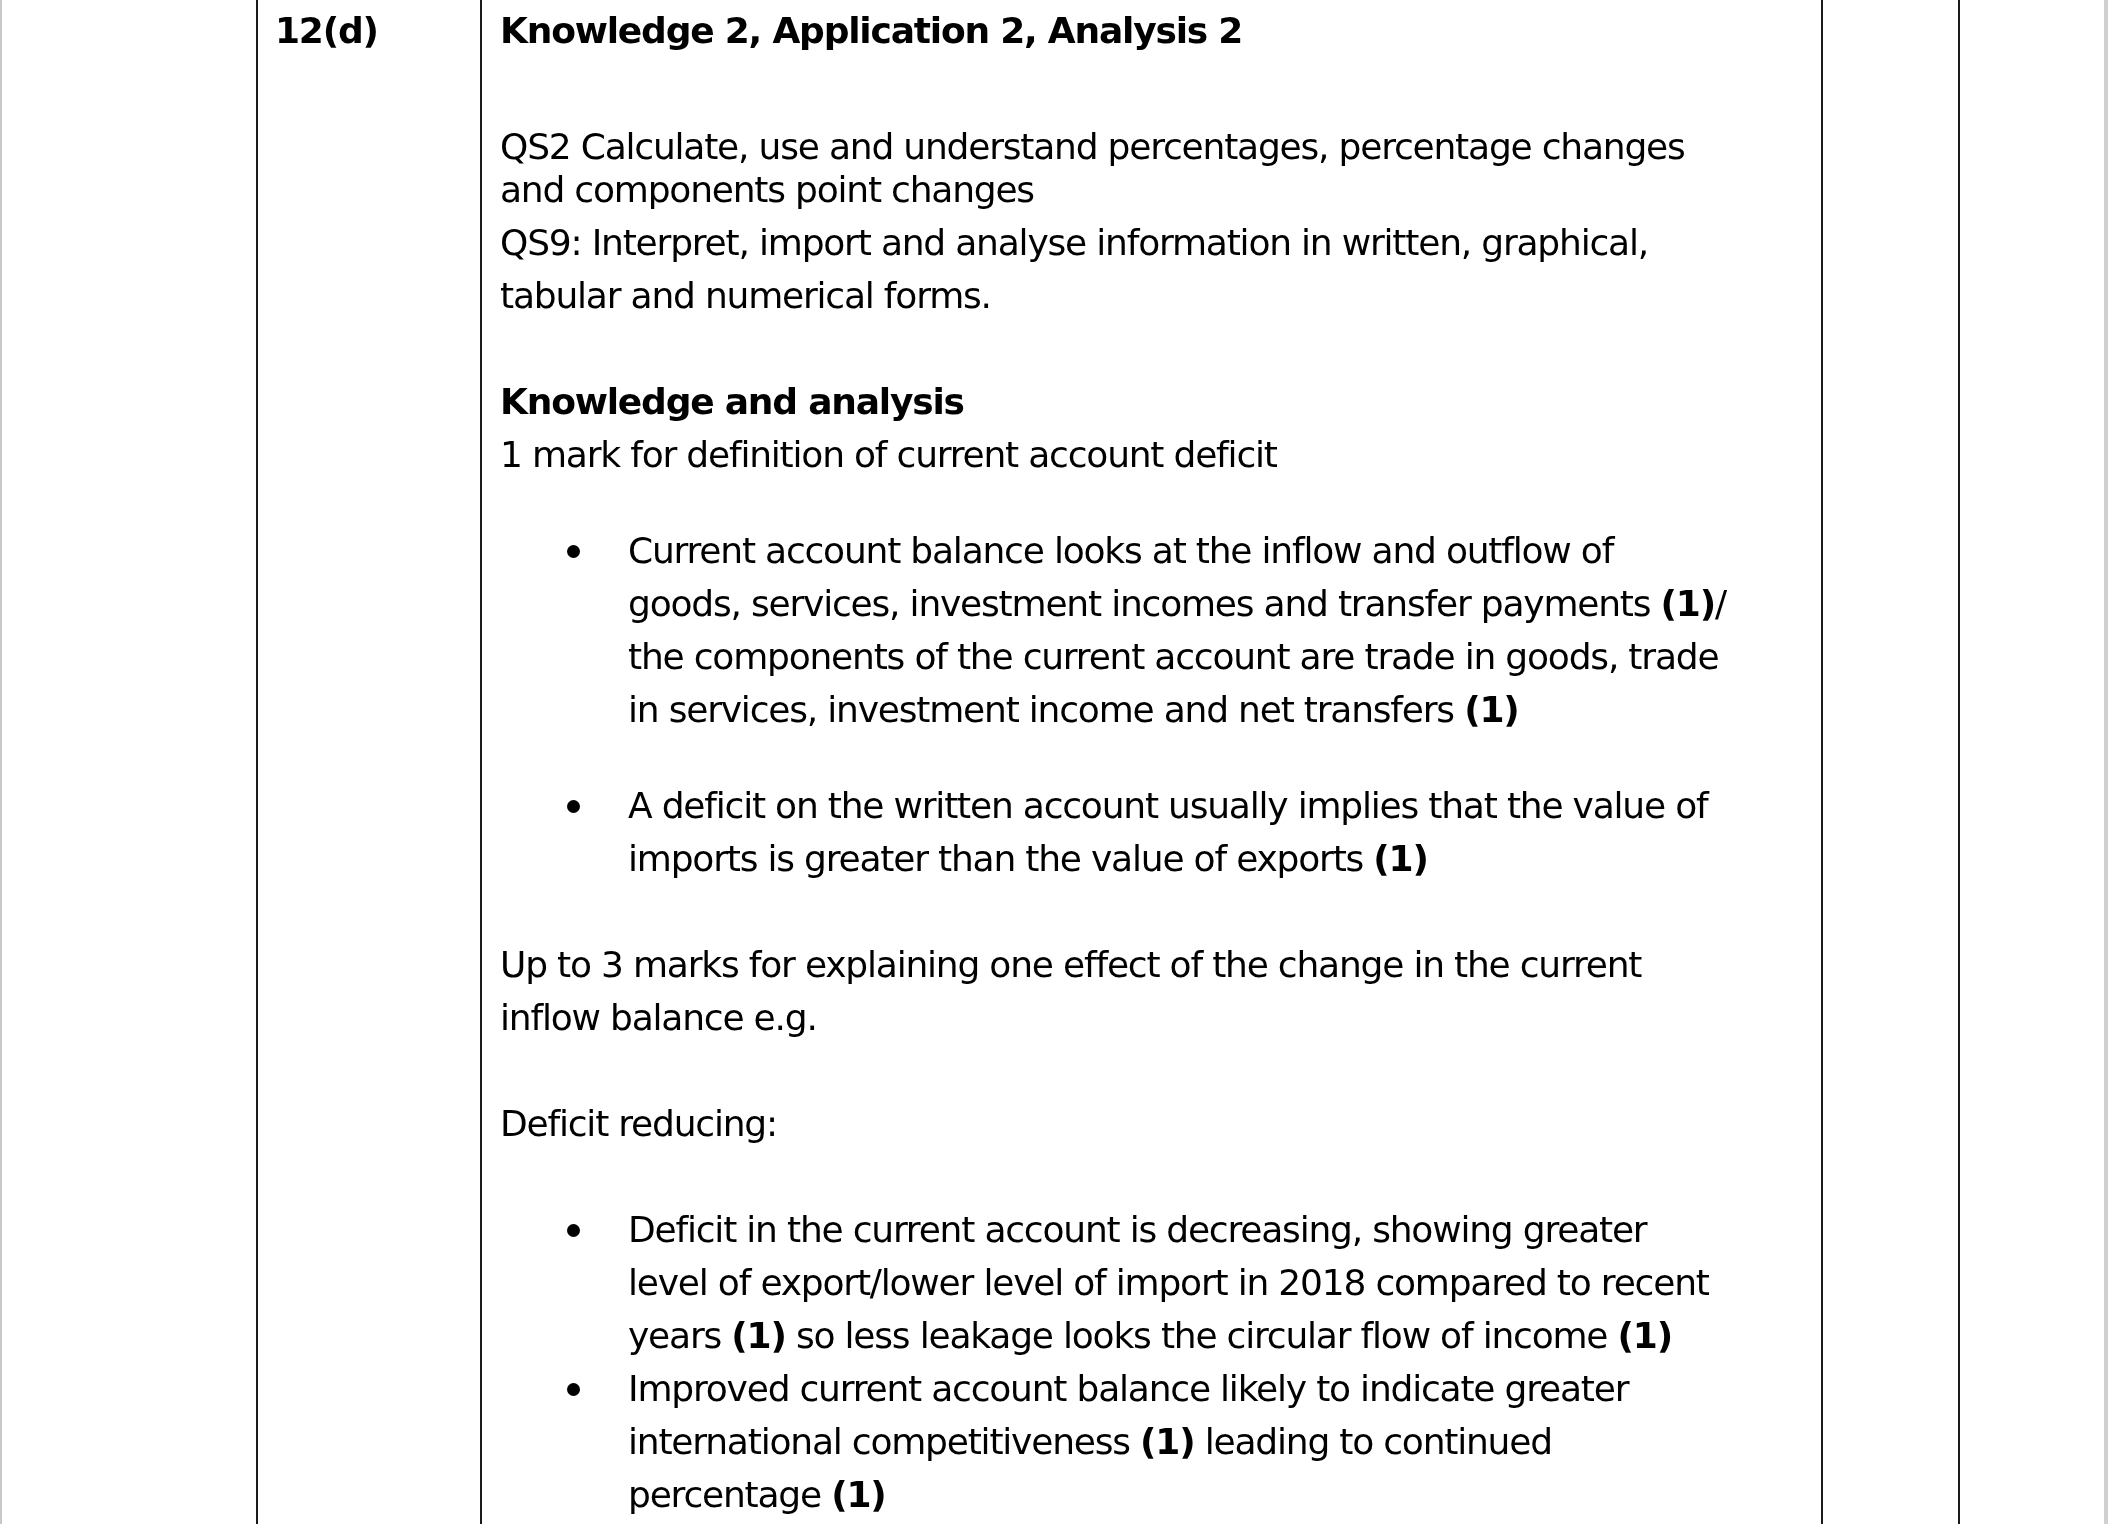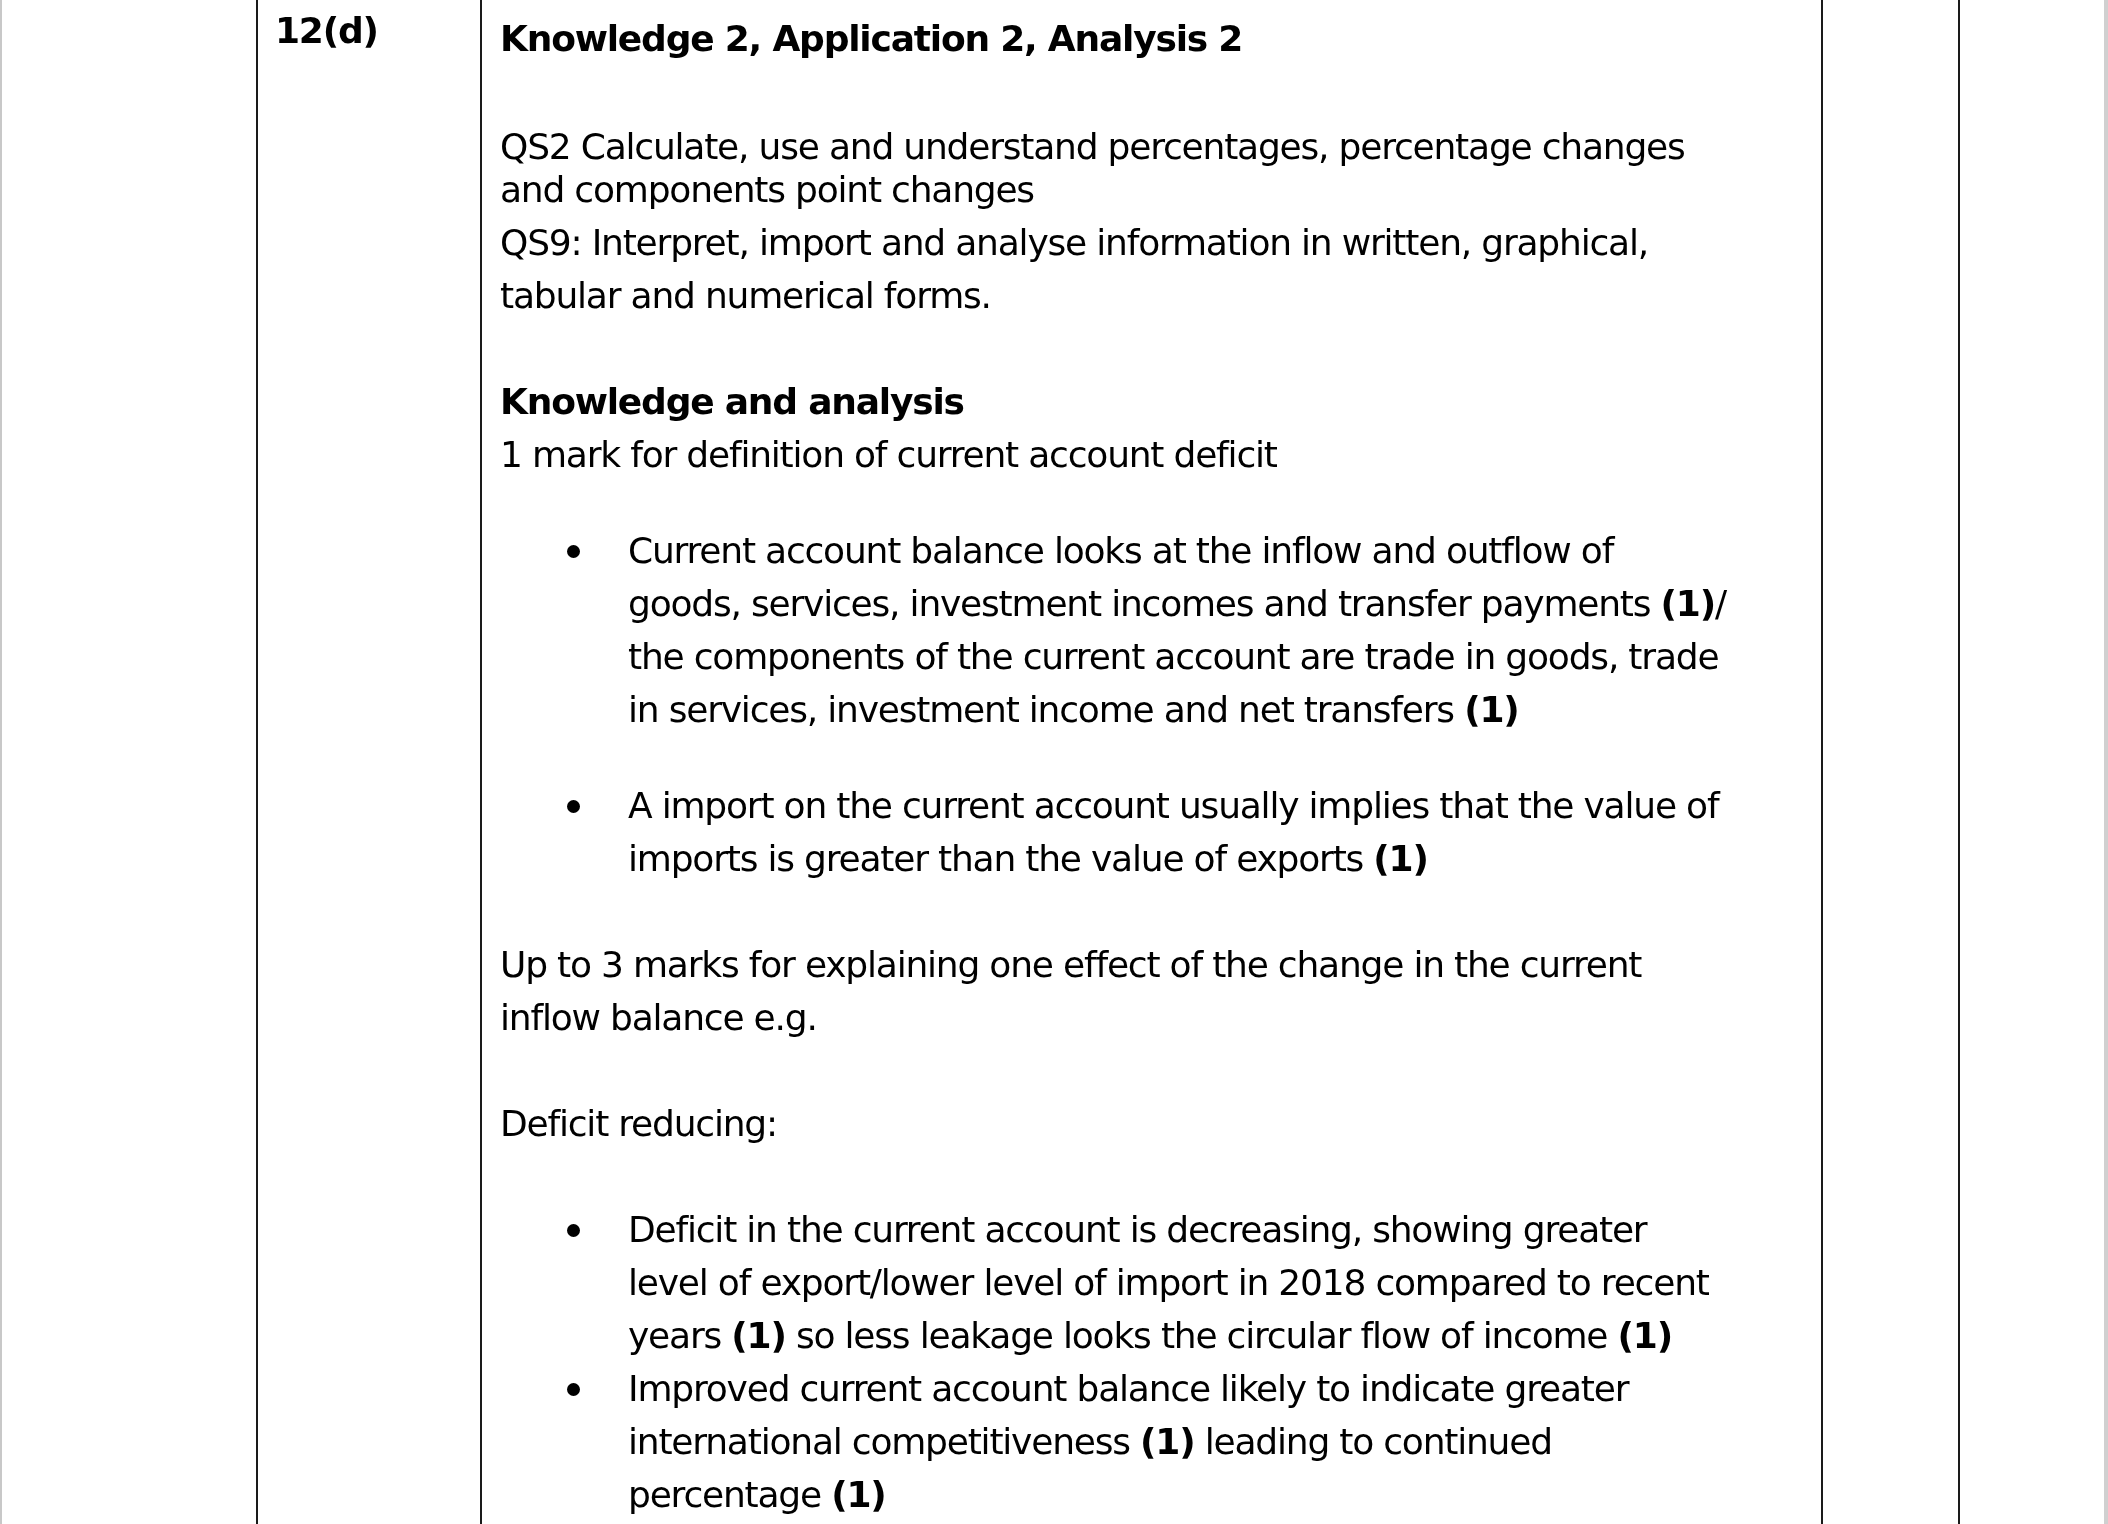--- a/index.html
+++ b/index.html
@@ -16,38 +16,38 @@
 <body>
 
 <div class="edge-left"></div>
 <div class="edge-right"></div>
 <div class="vline" style="left:256px"></div>
 <div class="vline" style="left:480px"></div>
 <div class="vline" style="left:1821px"></div>
 <div class="vline" style="left:1958px"></div>
 
 <div class="t b" style="left:275px;top:4px">12(d)</div>
-<div class="t b" style="left:500px;top:12px">Knowledge 2, Application 2, Analysis 2</div>
+<div class="t b" style="left:500px;top:4px">Knowledge 2, Application 2, Analysis 2</div>
 
 <div class="t" style="left:500px;top:120px">QS2 Calculate, use and understand percentages, percentage changes</div>
 <div class="t" style="left:500px;top:163px">and components point changes</div>
 <div class="t" style="left:500px;top:216px">QS9: Interpret, import and analyse information in written, graphical,</div>
 <div class="t" style="left:500px;top:269px">tabular and numerical forms.</div>
 
 <div class="t b" style="left:500px;top:375px">Knowledge and analysis</div>
 <div class="t" style="left:500px;top:428px">1 mark for definition of current account deficit</div>
 
 <div class="bullet" style="left:567px;top:545px"></div>
 <div class="t" style="left:628px;top:524px">Current account balance looks at the inflow and outflow of</div>
 <div class="t" style="left:628px;top:577px"><span>goods, services, investment incomes and transfer payments </span><span class="b">(1)</span><span>/</span></div>
 <div class="t" style="left:628px;top:630px">the components of the current account are trade in goods, trade</div>
 <div class="t" style="left:628px;top:683px"><span>in services, investment income and net transfers </span><span class="b">(1)</span></div>
 
 <div class="bullet" style="left:567px;top:800px"></div>
-<div class="t" style="left:628px;top:779px">A import on the current account usually implies that the value of</div>
+<div class="t" style="left:628px;top:779px">A deficit on the written account usually implies that the value of</div>
 <div class="t" style="left:628px;top:832px"><span>imports is greater than the value of exports </span><span class="b">(1)</span></div>
 
 <div class="t" style="left:500px;top:938px">Up to 3 marks for explaining one effect of the change in the current</div>
 <div class="t" style="left:500px;top:991px">inflow balance e.g.</div>
 
 <div class="t" style="left:500px;top:1097px">Deficit reducing:</div>
 
 <div class="bullet" style="left:567px;top:1224px"></div>
 <div class="t" style="left:628px;top:1203px">Deficit in the current account is decreasing, showing greater</div>
 <div class="t" style="left:628px;top:1256px">level of export/lower level of import in 2018 compared to recent</div>

